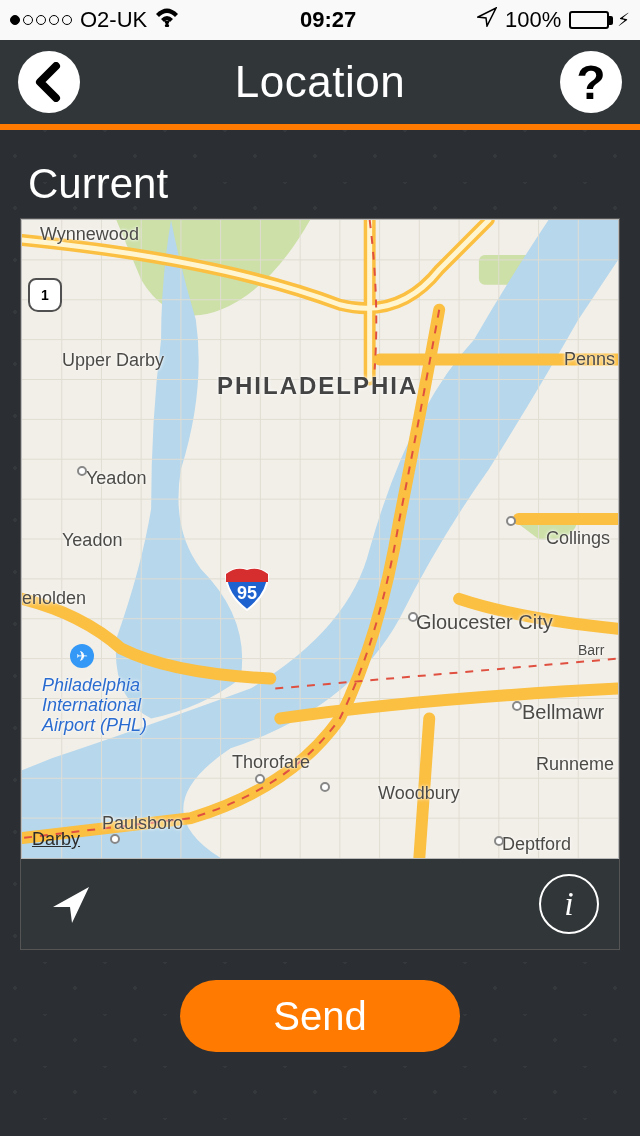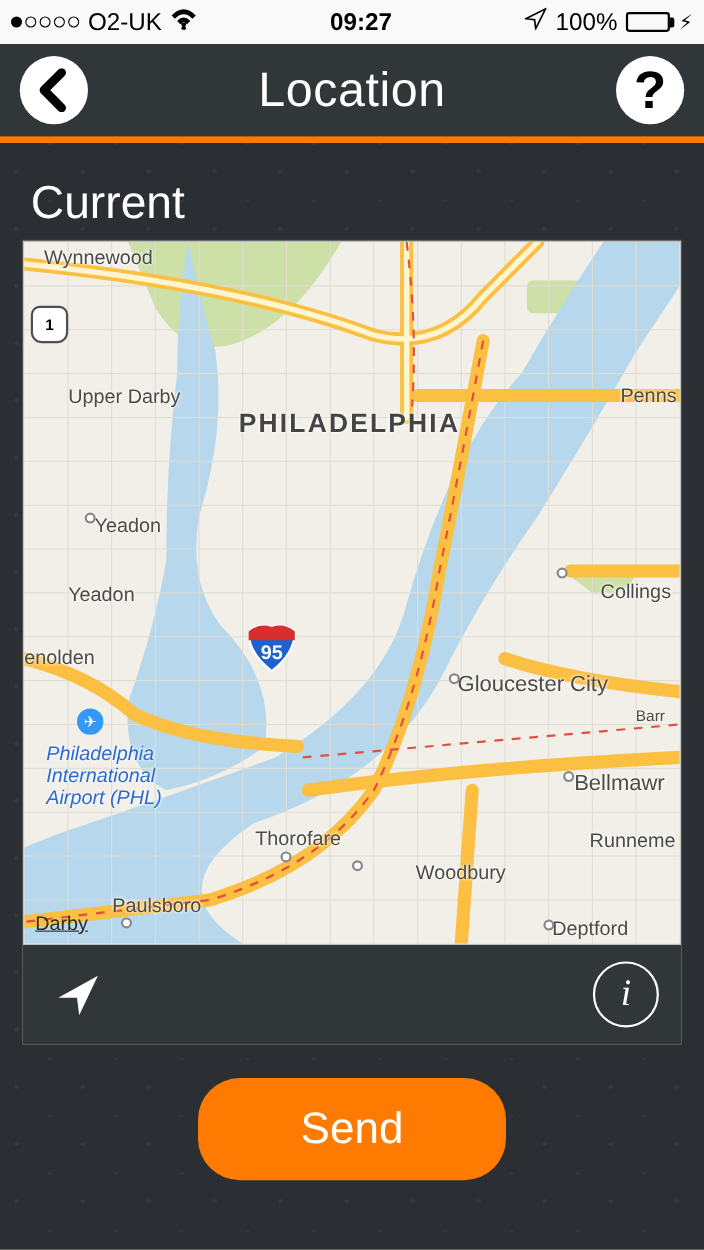--- a/index.html
+++ b/index.html
@@ -117,21 +117,21 @@
     .nav-arrow-btn {
       width: 60px; height: 60px; display:flex;align-items:center;justify-content:center; cursor:pointer;
     }
     .info-btn {
       width: 60px; height: 60px; border:2px solid #fff; border-radius:50%;
       display:flex;align-items:center;justify-content:center; color:#fff;
       font-family: Georgia, serif; font-style: italic; font-size: 34px; cursor:pointer;
     }
     
     .send-btn {
-      margin: 10px auto 0; display:block; width: 280px; height: 93px;
+      margin: 10px auto 0; display:block; width: 280px; height: 72px;
       background:#ff7a00; border:none; border-radius: 38px;
       color:#fff; font-size:40px; font-weight:400; cursor:pointer;
     }
   </style>
 </head>
 <body>
 
 <div class="status-bar">
   <div class="status-left">
     <span class="signal-dots">

